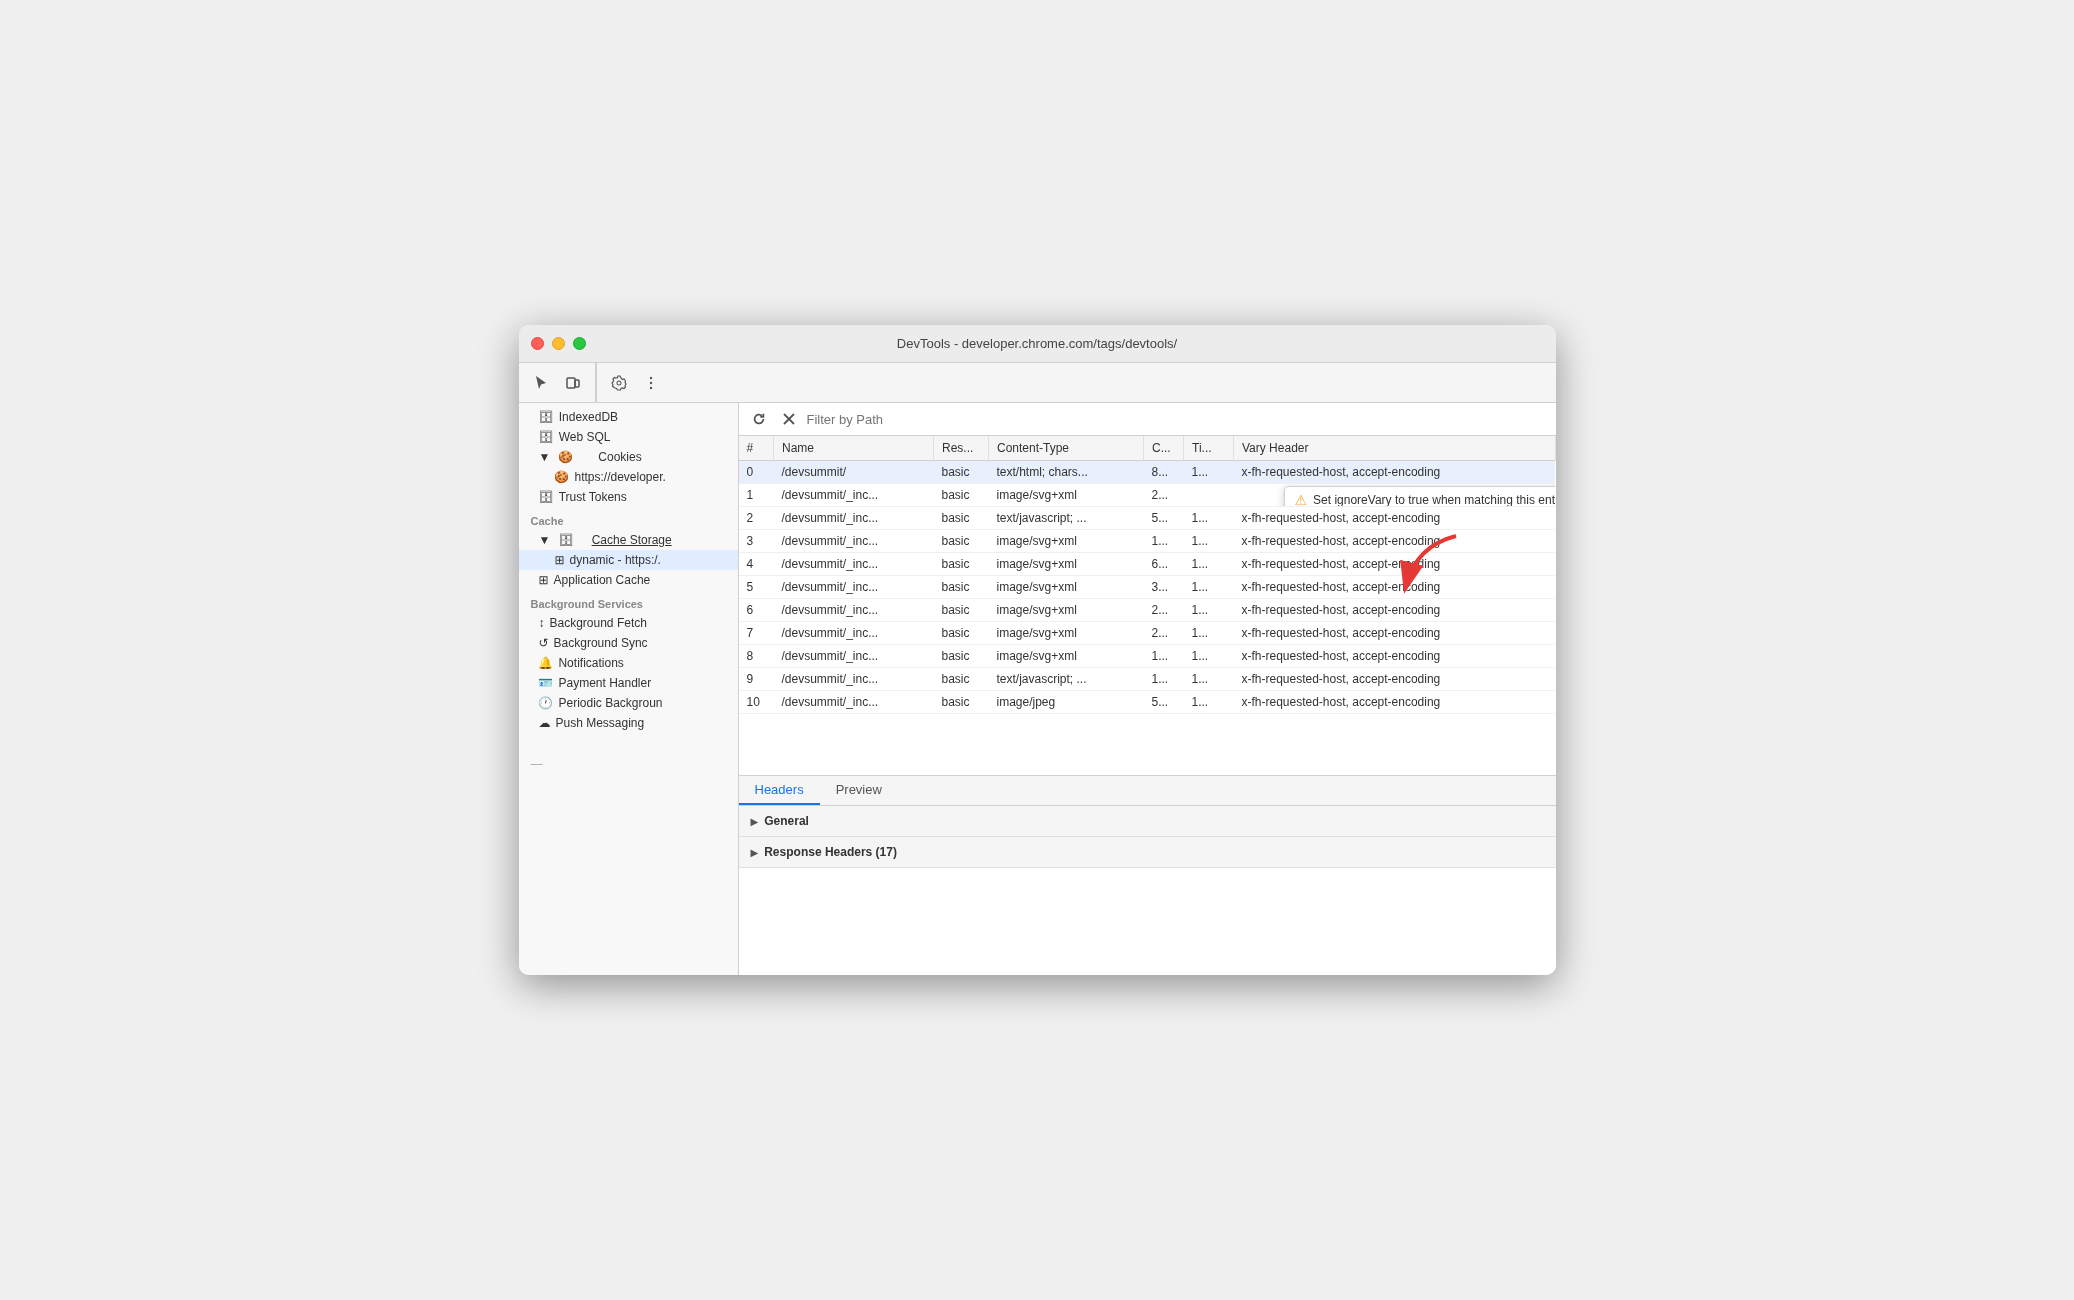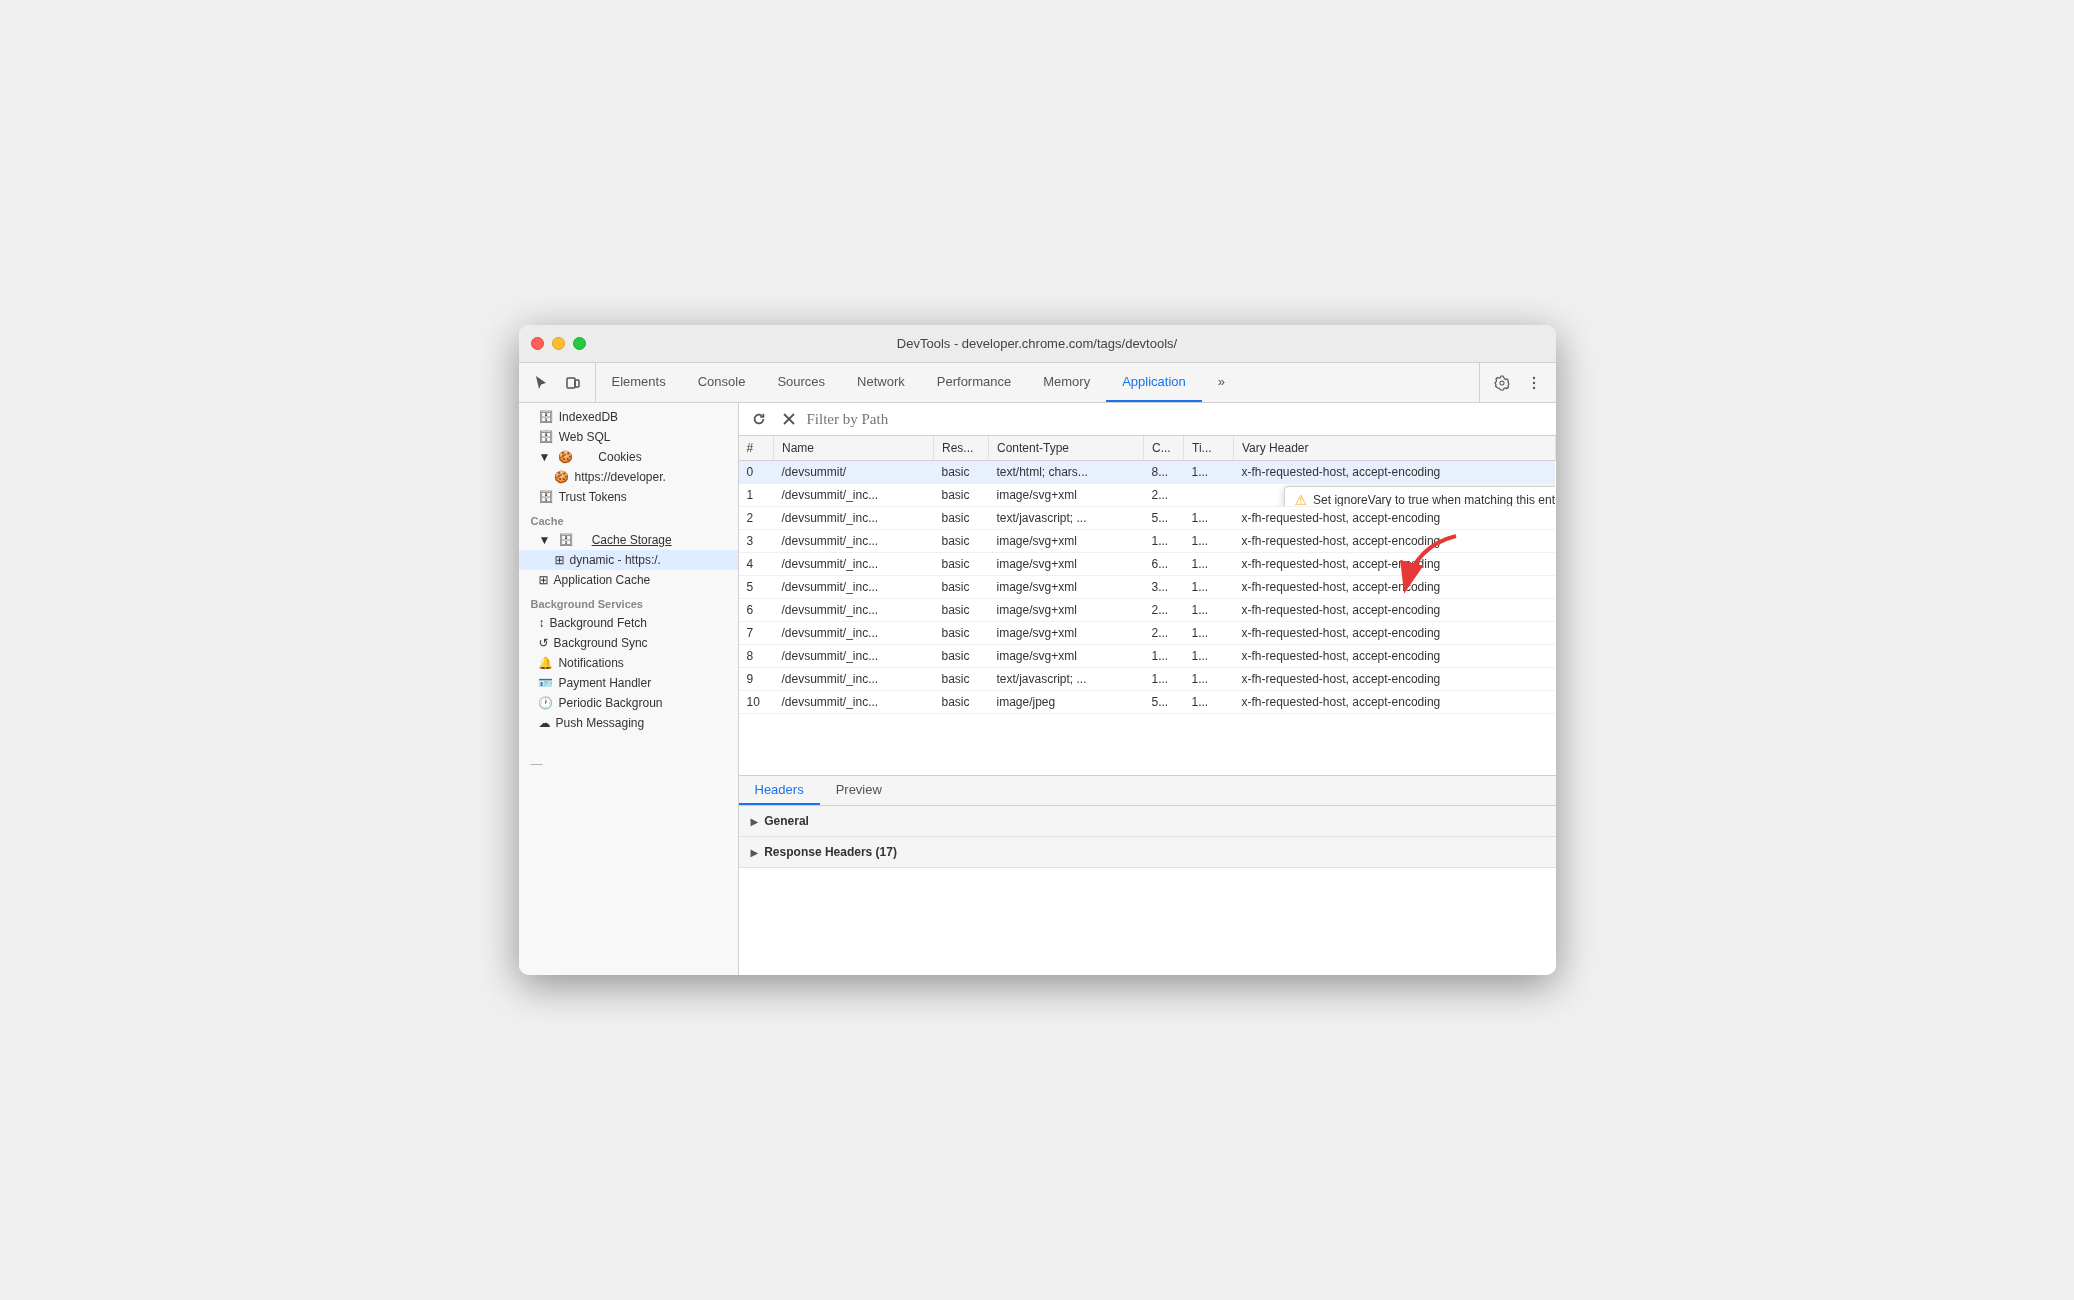--- a/index.html
+++ b/index.html
@@ -166,24 +166,23 @@
       align-items: center;
       justify-content: center;
       cursor: pointer;
       color: #555;
       border-radius: 3px;
     }
     .filter-input {
       flex: 1;
       border: none;
       outline: none;
-      font-size: 15px;
+      font-size: 13px;
       color: #333;
       background: transparent;
-      font-family: Liberation Serif, serif;
     }
     
     .table-container {
       flex: 1;
       overflow-y: auto;
       overflow-x: hidden;
       position: relative;
     }
     table {
       width: 100%;
@@ -315,30 +314,20 @@
         <svg width="16" height="16" viewBox="0 0 16 16" fill="currentColor">
           <path d="M3 1l10 7-5 1.5L6 14z"></path>
         </svg>
       </div>
       <div class="toolbar-icon-btn">
         <svg width="16" height="16" viewBox="0 0 16 16" fill="none" stroke="currentColor" stroke-width="1.5">
           <rect x="2" y="3" width="8" height="10" rx="1"></rect>
           <rect x="10" y="5" width="4" height="7" rx="1"></rect>
         </svg>
       </div>
-    </div>
-    <div class="tabs">
-      <div class="tab">Elements</div>
-      <div class="tab">Console</div>
-      <div class="tab">Sources</div>
-      <div class="tab">Network</div>
-      <div class="tab">Performance</div>
-      <div class="tab">Memory</div>
-      <div class="tab active">Application</div>
-      <div class="tab">»</div>
     </div>
     <div class="toolbar-right">
       <div class="toolbar-icon-btn">
         <svg width="16" height="16" viewBox="0 0 16 16" fill="currentColor">
           <path d="M8 5.5a2.5 2.5 0 100 5 2.5 2.5 0 000-5zm0 1a1.5 1.5 0 110 3 1.5 1.5 0 010-3z"></path>
           <path d="M7 1l-.5 1.5L5 3l-1.5-.5L2 4l.5 1.5-.5 1.5L1 8l1 1.5-.5 1.5 1.5 1.5L4 13l1.5.5L6.5 15h3l.5-1.5L11.5 13l1.5.5 1.5-1.5-.5-1.5L15 9l-1-1.5.5-1.5L13 4l-1.5.5L10 3 9 1H7z" fill="none" stroke="currentColor" stroke-width="1.2"></path>
         </svg>
       </div>
       <div class="toolbar-icon-btn">
         <svg width="16" height="16" viewBox="0 0 16 16" fill="currentColor">

